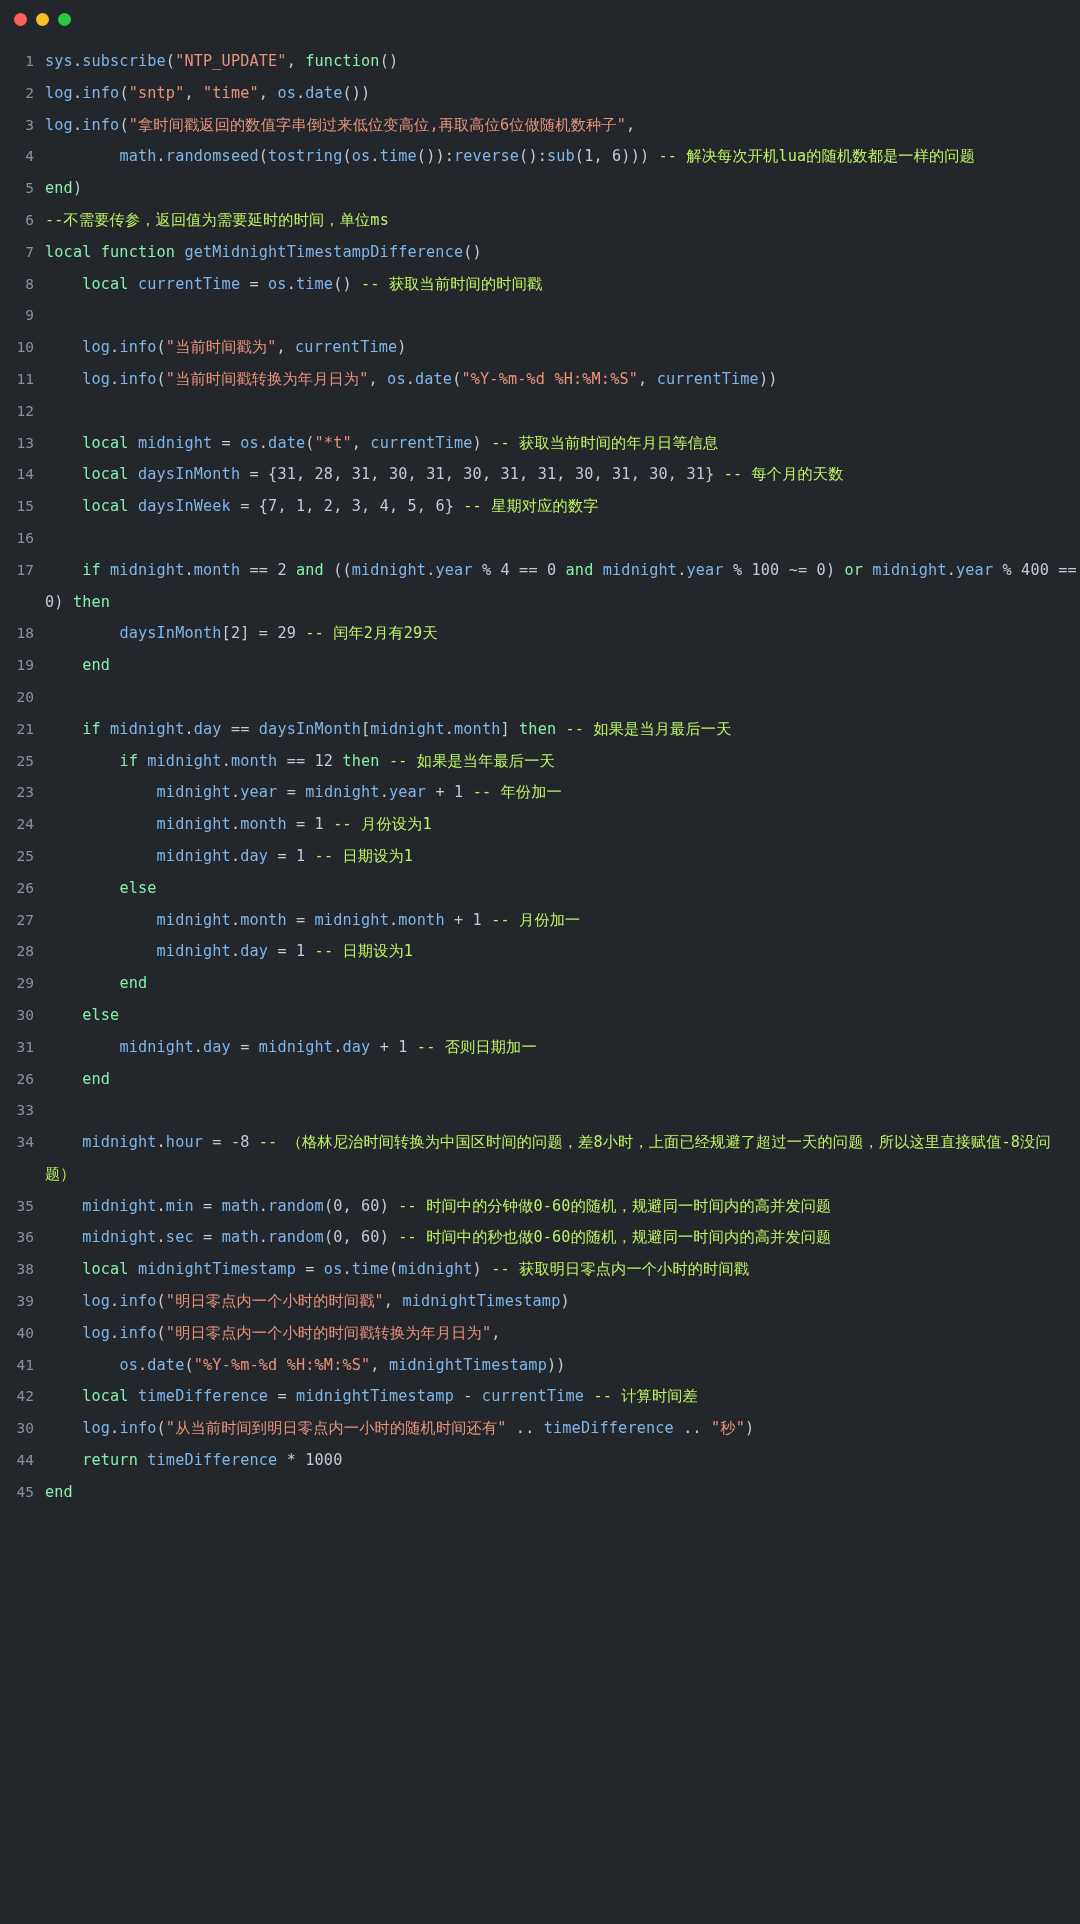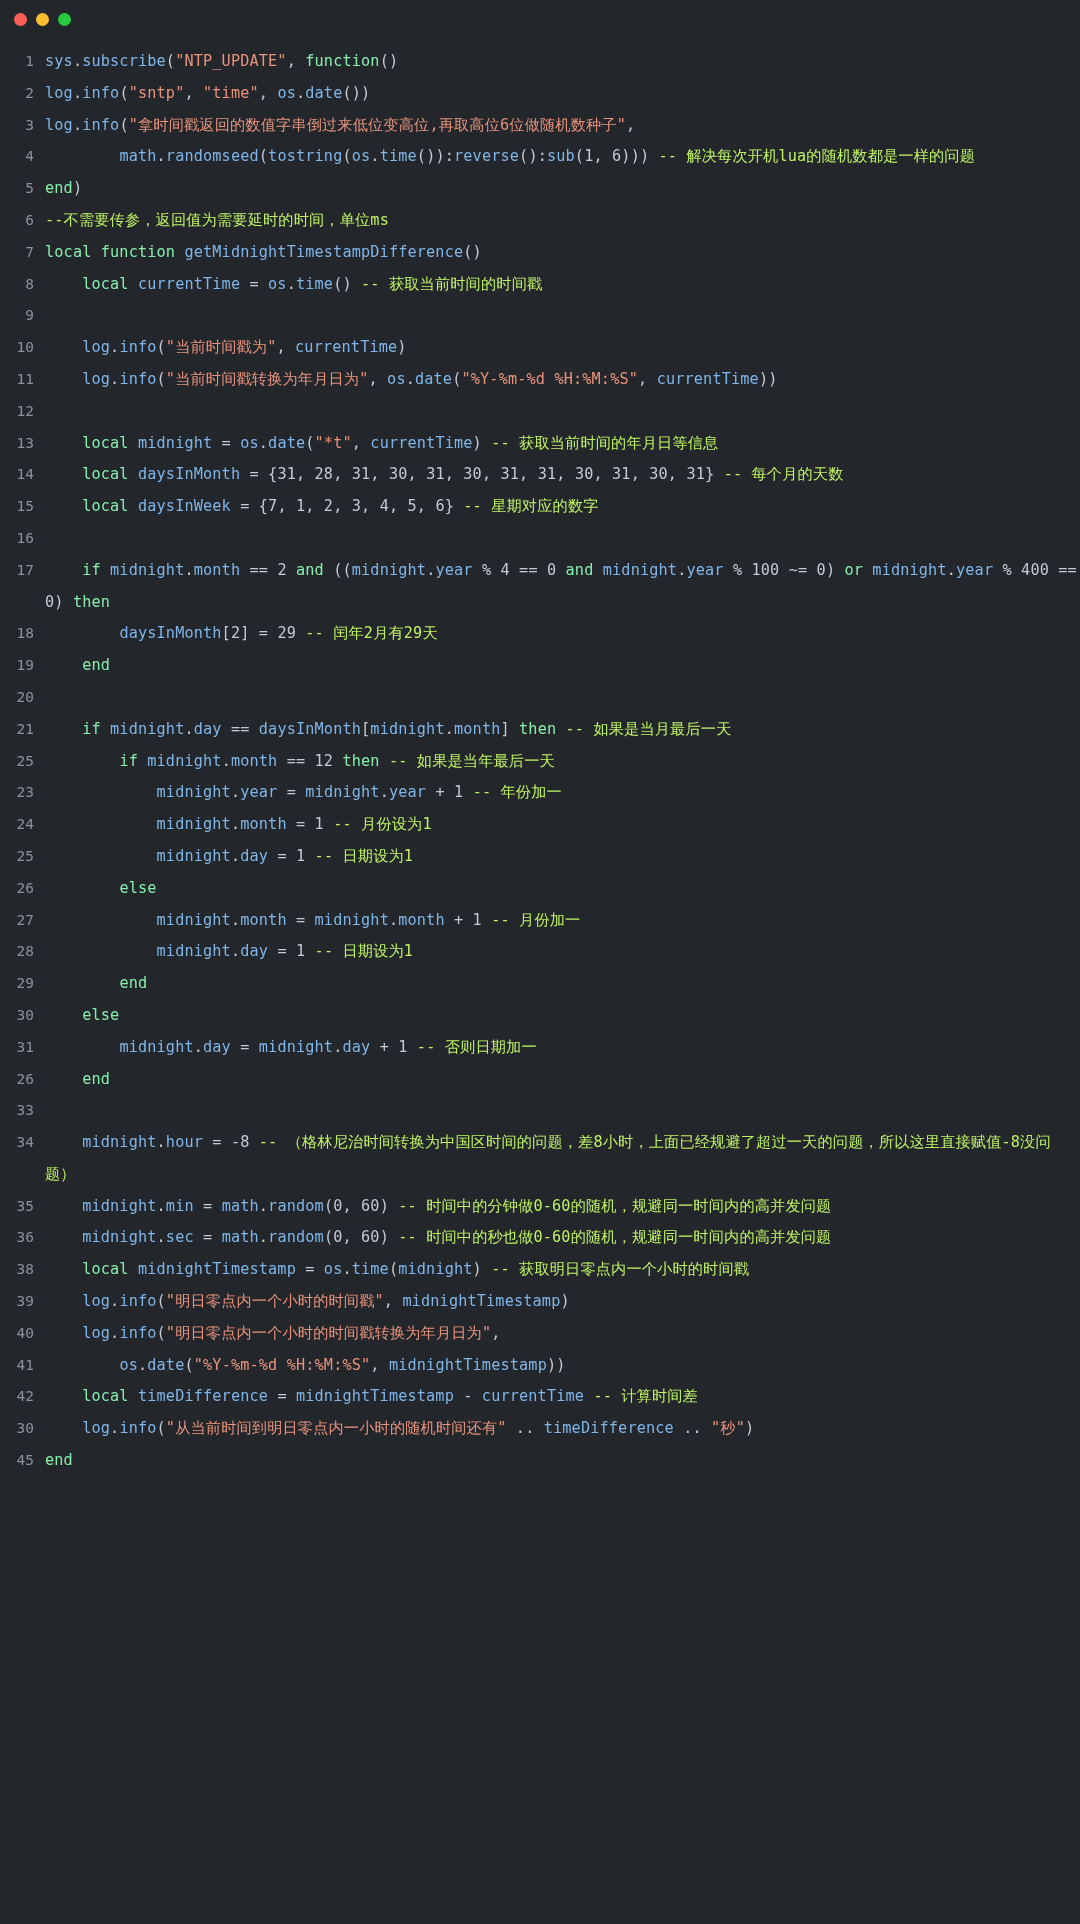--- a/index.html
+++ b/index.html
@@ -253,18 +253,22 @@
       </div>
       <div class="row">
         <div class="ln">42</div>
         <div class="code"><span class="t-pl"> </span><span class="t-pl"> </span><span class="t-pl"> </span><span class="t-pl"> </span><span class="t-kw">local</span><span class="t-pl"> </span><span class="t-id">timeDifference</span><span class="t-pl"> </span><span class="t-pl">=</span><span class="t-pl"> </span><span class="t-id">midnightTimestamp</span><span class="t-pl"> </span><span class="t-pl">-</span><span class="t-pl"> </span><span class="t-id">currentTime</span><span class="t-pl"> </span><span class="t-cmt">-- 计算时间差</span></div>
       </div>
       <div class="row">
         <div class="ln">30</div>
         <div class="code"><span class="t-pl"> </span><span class="t-pl"> </span><span class="t-pl"> </span><span class="t-pl"> </span><span class="t-id">log</span><span class="t-pl">.</span><span class="t-id">info</span><span class="t-pl">(</span><span class="t-str">"从当前时间到明日零点内一小时的随机时间还有"</span><span class="t-pl"> </span><span class="t-pl">.</span><span class="t-pl">.</span><span class="t-pl"> </span><span class="t-id">timeDifference</span><span class="t-pl"> </span><span class="t-pl">.</span><span class="t-pl">.</span><span class="t-pl"> </span><span class="t-str">"秒"</span><span class="t-pl">)</span></div>
       </div>
       <div class="row">
+        <div class="ln">44</div>
+        <div class="code"><span class="t-pl"> </span><span class="t-pl"> </span><span class="t-pl"> </span><span class="t-pl"> </span><span class="t-kw">return</span><span class="t-pl"> </span><span class="t-id">timeDifference</span><span class="t-pl"> </span><span class="t-pl">*</span><span class="t-pl"> </span><span class="t-num">1000</span></div>
+      </div>
+      <div class="row">
         <div class="ln">45</div>
         <div class="code"><span class="t-kw">end</span></div>
       </div>
     </div>
 
 </div>
 
 </body></html>

